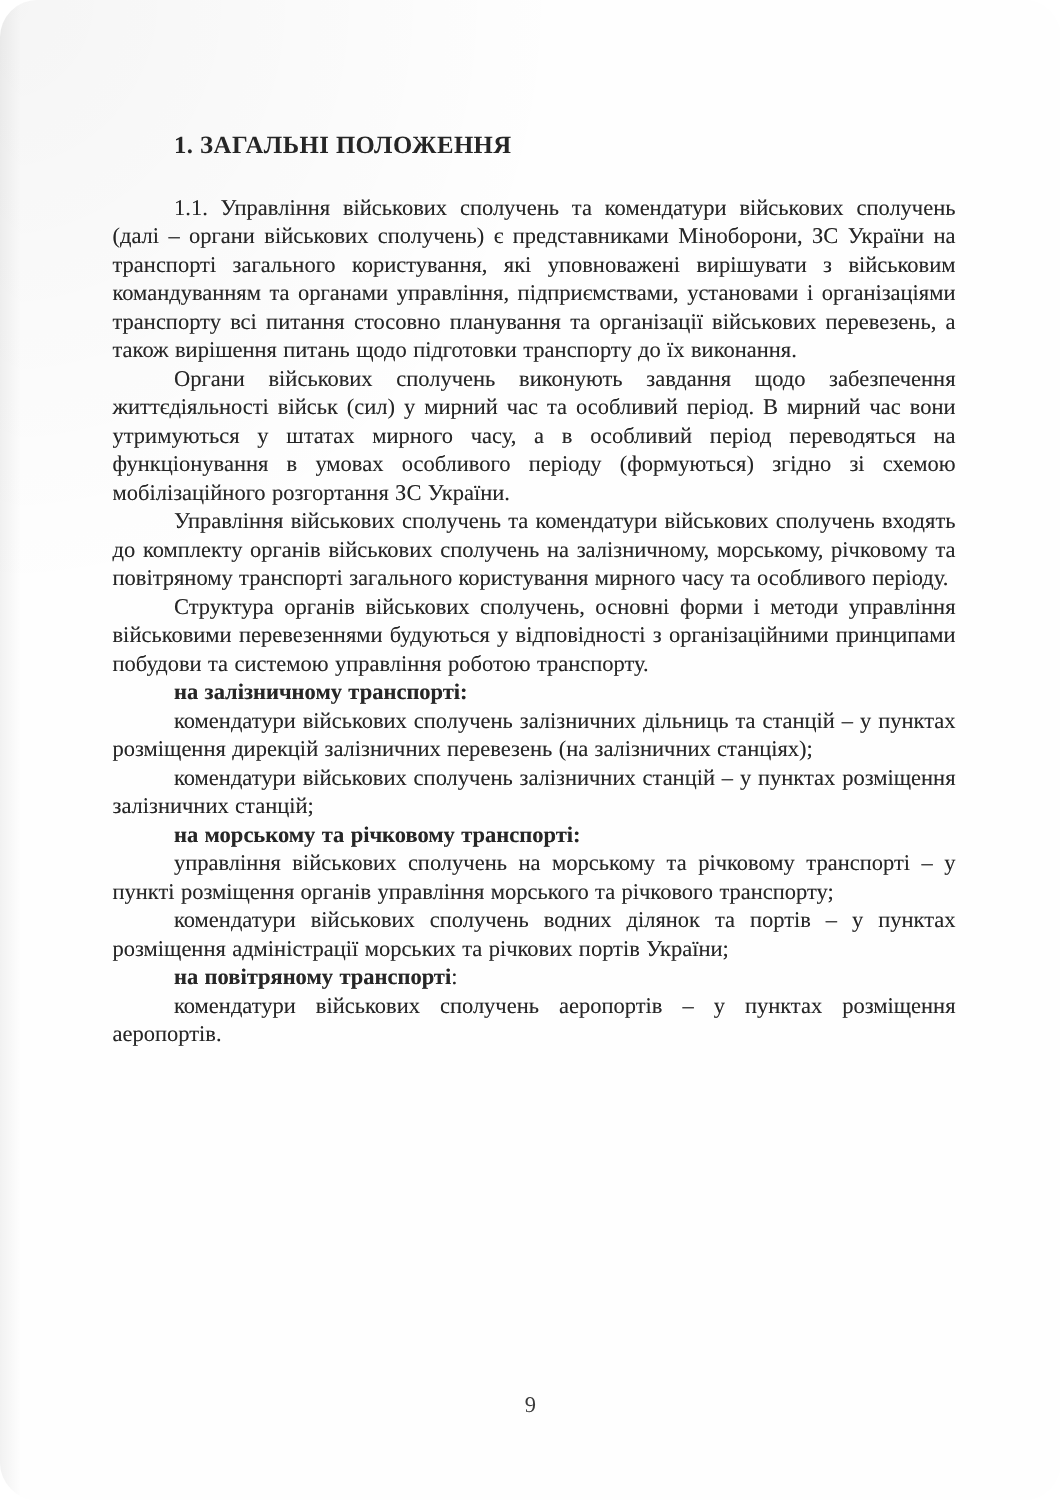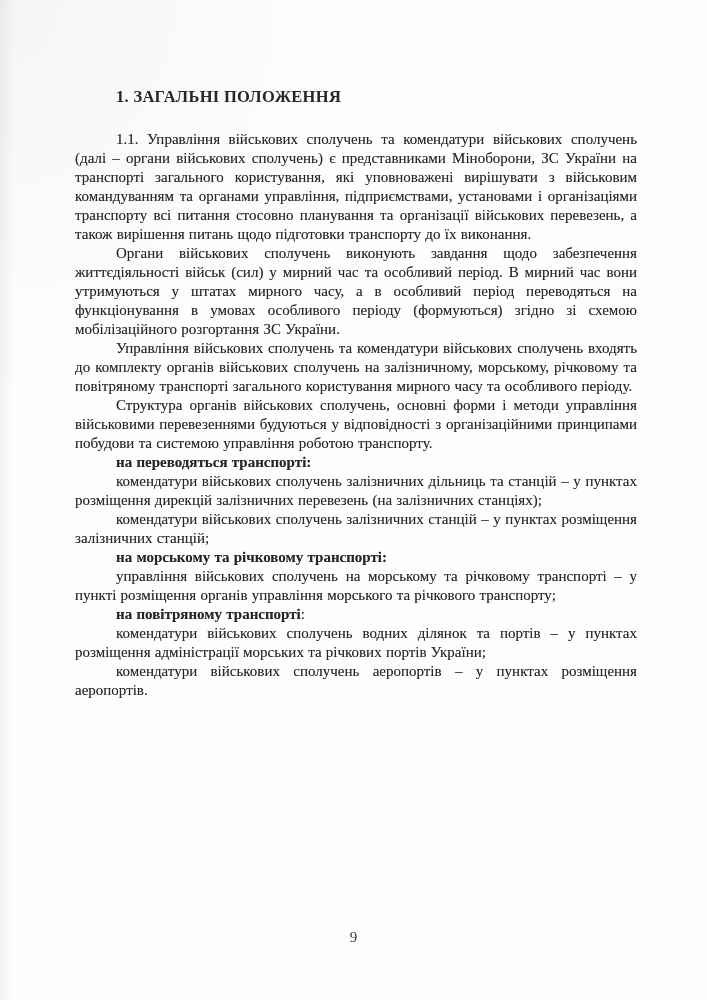--- a/index.html
+++ b/index.html
@@ -17,20 +17,21 @@
   }
   .sheet {
     position: absolute;
     inset: 0;
     box-sizing: border-box;
     padding: 87px 70px 0 75px;
     background:
       radial-gradient(120% 90% at 0% 0%, rgba(0,0,0,0.035), rgba(0,0,0,0) 45%),
       linear-gradient(to right, rgba(0,0,0,0.05), rgba(0,0,0,0) 2%),
       #fefefe;
+    border-radius: 25px;
   }
   .heading {
     font-size: 16.5px;
     line-height: 19px;
     font-weight: bold;
     letter-spacing: 0.3px;
     margin: 0 0 24px 0;
     text-indent: 41px;
   }
   .para {
@@ -59,23 +60,23 @@
 <body>
 
 <div class="sheet">
 
   <h1 class="heading">1. ЗАГАЛЬНІ ПОЛОЖЕННЯ</h1>
 
   <p class="para"><b></b><span>1.1. Управління військових сполучень та комендатури військових сполучень (далі – органи військових сполучень) є представниками Міноборони, ЗС України на транспорті загального користування, які уповноважені вирішувати з військовим командуванням та органами управління, підприємствами, установами і організаціями транспорту всі питання стосовно планування та організації військових перевезень, а також вирішення питань щодо підготовки транспорту до їх виконання.</span></p>
   <p class="para"><b></b><span>Органи військових сполучень виконують завдання щодо забезпечення життєдіяльності військ (сил) у мирний час та особливий період. В мирний час вони утримуються у штатах мирного часу, а в особливий період переводяться на функціонування в умовах особливого періоду (формуються) згідно зі схемою мобілізаційного розгортання ЗС України.</span></p>
   <p class="para"><b></b><span>Управління військових сполучень та комендатури військових сполучень входять до комплекту органів військових сполучень на залізничному, морському, річковому та повітряному транспорті загального користування мирного часу та особливого періоду.</span></p>
   <p class="para"><b></b><span>Структура органів військових сполучень, основні форми і методи управління військовими перевезеннями будуються у відповідності з організаційними принципами побудови та системою управління роботою транспорту.</span></p>
-  <p class="para"><b>на переводяться транспорті:</b><span></span></p>
+  <p class="para"><b>на залізничному транспорті:</b><span></span></p>
   <p class="para"><b></b><span>комендатури військових сполучень залізничних дільниць та станцій – у пунктах розміщення дирекцій залізничних перевезень (на залізничних станціях);</span></p>
   <p class="para"><b></b><span>комендатури військових сполучень залізничних станцій – у пунктах розміщення залізничних станцій;</span></p>
   <p class="para"><b>на морському та річковому транспорті:</b><span></span></p>
   <p class="para"><b></b><span>управління військових сполучень на морському та річковому транспорті – у пункті розміщення органів управління морського та річкового транспорту;</span></p>
+  <p class="para"><b></b><span>комендатури військових сполучень водних ділянок та портів – у пунктах розміщення адміністрації морських та річкових портів України;</span></p>
   <p class="para"><b>на повітряному транспорті</b><span>:</span></p>
-  <p class="para"><b></b><span>комендатури військових сполучень водних ділянок та портів – у пунктах розміщення адміністрації морських та річкових портів України;</span></p>
   <p class="para"><b></b><span>комендатури військових сполучень аеропортів – у пунктах розміщення аеропортів.</span></p>
 
   <div class="pageno">9</div>
 </div>
 
 </body></html>

